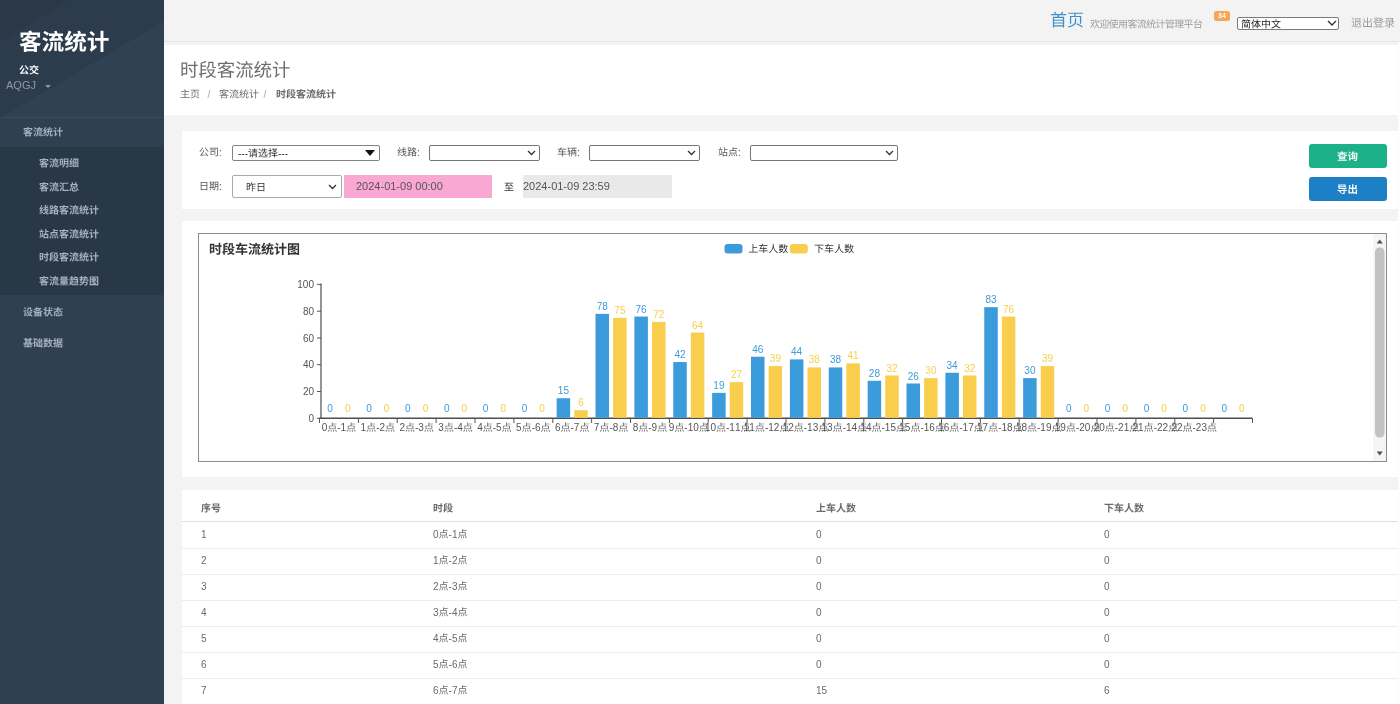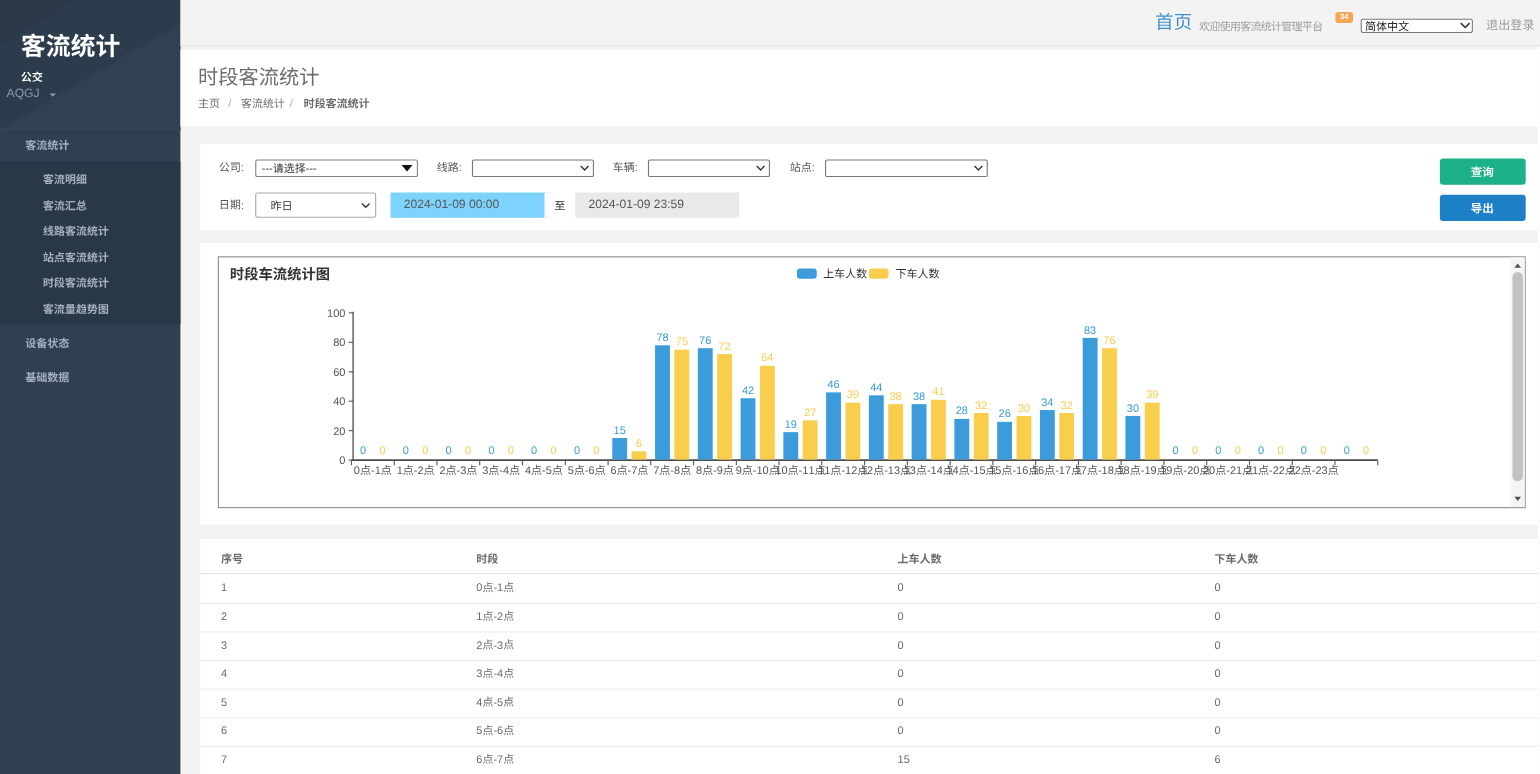--- a/index.html
+++ b/index.html
@@ -335,28 +335,28 @@
 <div style="position:absolute;left:232px;top:175px;width:110px;height:23px;background:#fff;border:1px solid #a9a9a9;border-radius:2px;box-sizing:border-box"></div>
 <svg style="position:absolute;left:246.0px;top:179.9px;overflow:visible" width="22.0" height="13.8">
     <g fill="#333">
       <use href="#g19" transform="translate(0.00,10.60) scale(0.01000,-0.01000)"></use>
       <use href="#g17" transform="translate(10.00,10.60) scale(0.01000,-0.01000)"></use>
     </g>
   </svg>
 <svg style="position:absolute;left:328px;top:184px" width="9" height="6">
     <path d="M1 1 L4.5 4.5 L8 1" stroke="#333" stroke-width="1.3" fill="none"></path>
   </svg>
-<div style="position:absolute;left:355px;top:175px;width:148px;height:23px;background:#7dd3fc;color:#555;font:11px 'Liberation Sans',sans-serif;line-height:23px;padding-left:12px;box-sizing:border-box">2024-01-09 00:00</div>
+<div style="position:absolute;left:344px;top:175px;width:148px;height:23px;background:#f9a8d4;color:#555;font:11px 'Liberation Sans',sans-serif;line-height:23px;padding-left:12px;box-sizing:border-box">2024-01-09 00:00</div>
 <div style="position:absolute;left:494.5px;top:175px;width:28.5px;height:23px;background:#fff"></div>
 <svg style="position:absolute;left:503.7px;top:179.9px;overflow:visible" width="12.0" height="13.8">
     <g fill="#333">
       <use href="#g33" transform="translate(0.00,10.60) scale(0.01000,-0.01000)"></use>
     </g>
   </svg>
-<div style="position:absolute;left:523px;top:175px;width:148.5px;height:23px;background:#e9e9e9;color:#555;font:11px 'Liberation Sans',sans-serif;line-height:23px;padding-left:12px;box-sizing:border-box">2024-01-09 23:59</div>
+<div style="position:absolute;left:523px;top:175px;width:148.5px;height:23px;background:#e9e9e9;color:#555;font:11px 'Liberation Sans',sans-serif;line-height:23px;box-sizing:border-box">2024-01-09 23:59</div>
 <div style="position:absolute;left:1308.5px;top:144px;width:78.5px;height:24px;background:#1db189;border-radius:3px"></div>
 <svg style="position:absolute;left:1337.2px;top:148.9px;overflow:visible" width="23.0" height="14.5">
     <g fill="#ffffff">
       <use href="#g64" transform="translate(0.00,11.13) scale(0.01050,-0.01050)"></use>
       <use href="#g77" transform="translate(10.50,11.13) scale(0.01050,-0.01050)"></use>
     </g>
   </svg>
 <div style="position:absolute;left:1308.5px;top:177px;width:78.5px;height:24px;background:#1d7fc5;border-radius:3px"></div>
 <svg style="position:absolute;left:1337.2px;top:181.9px;overflow:visible" width="23.0" height="14.5">
     <g fill="#ffffff">

